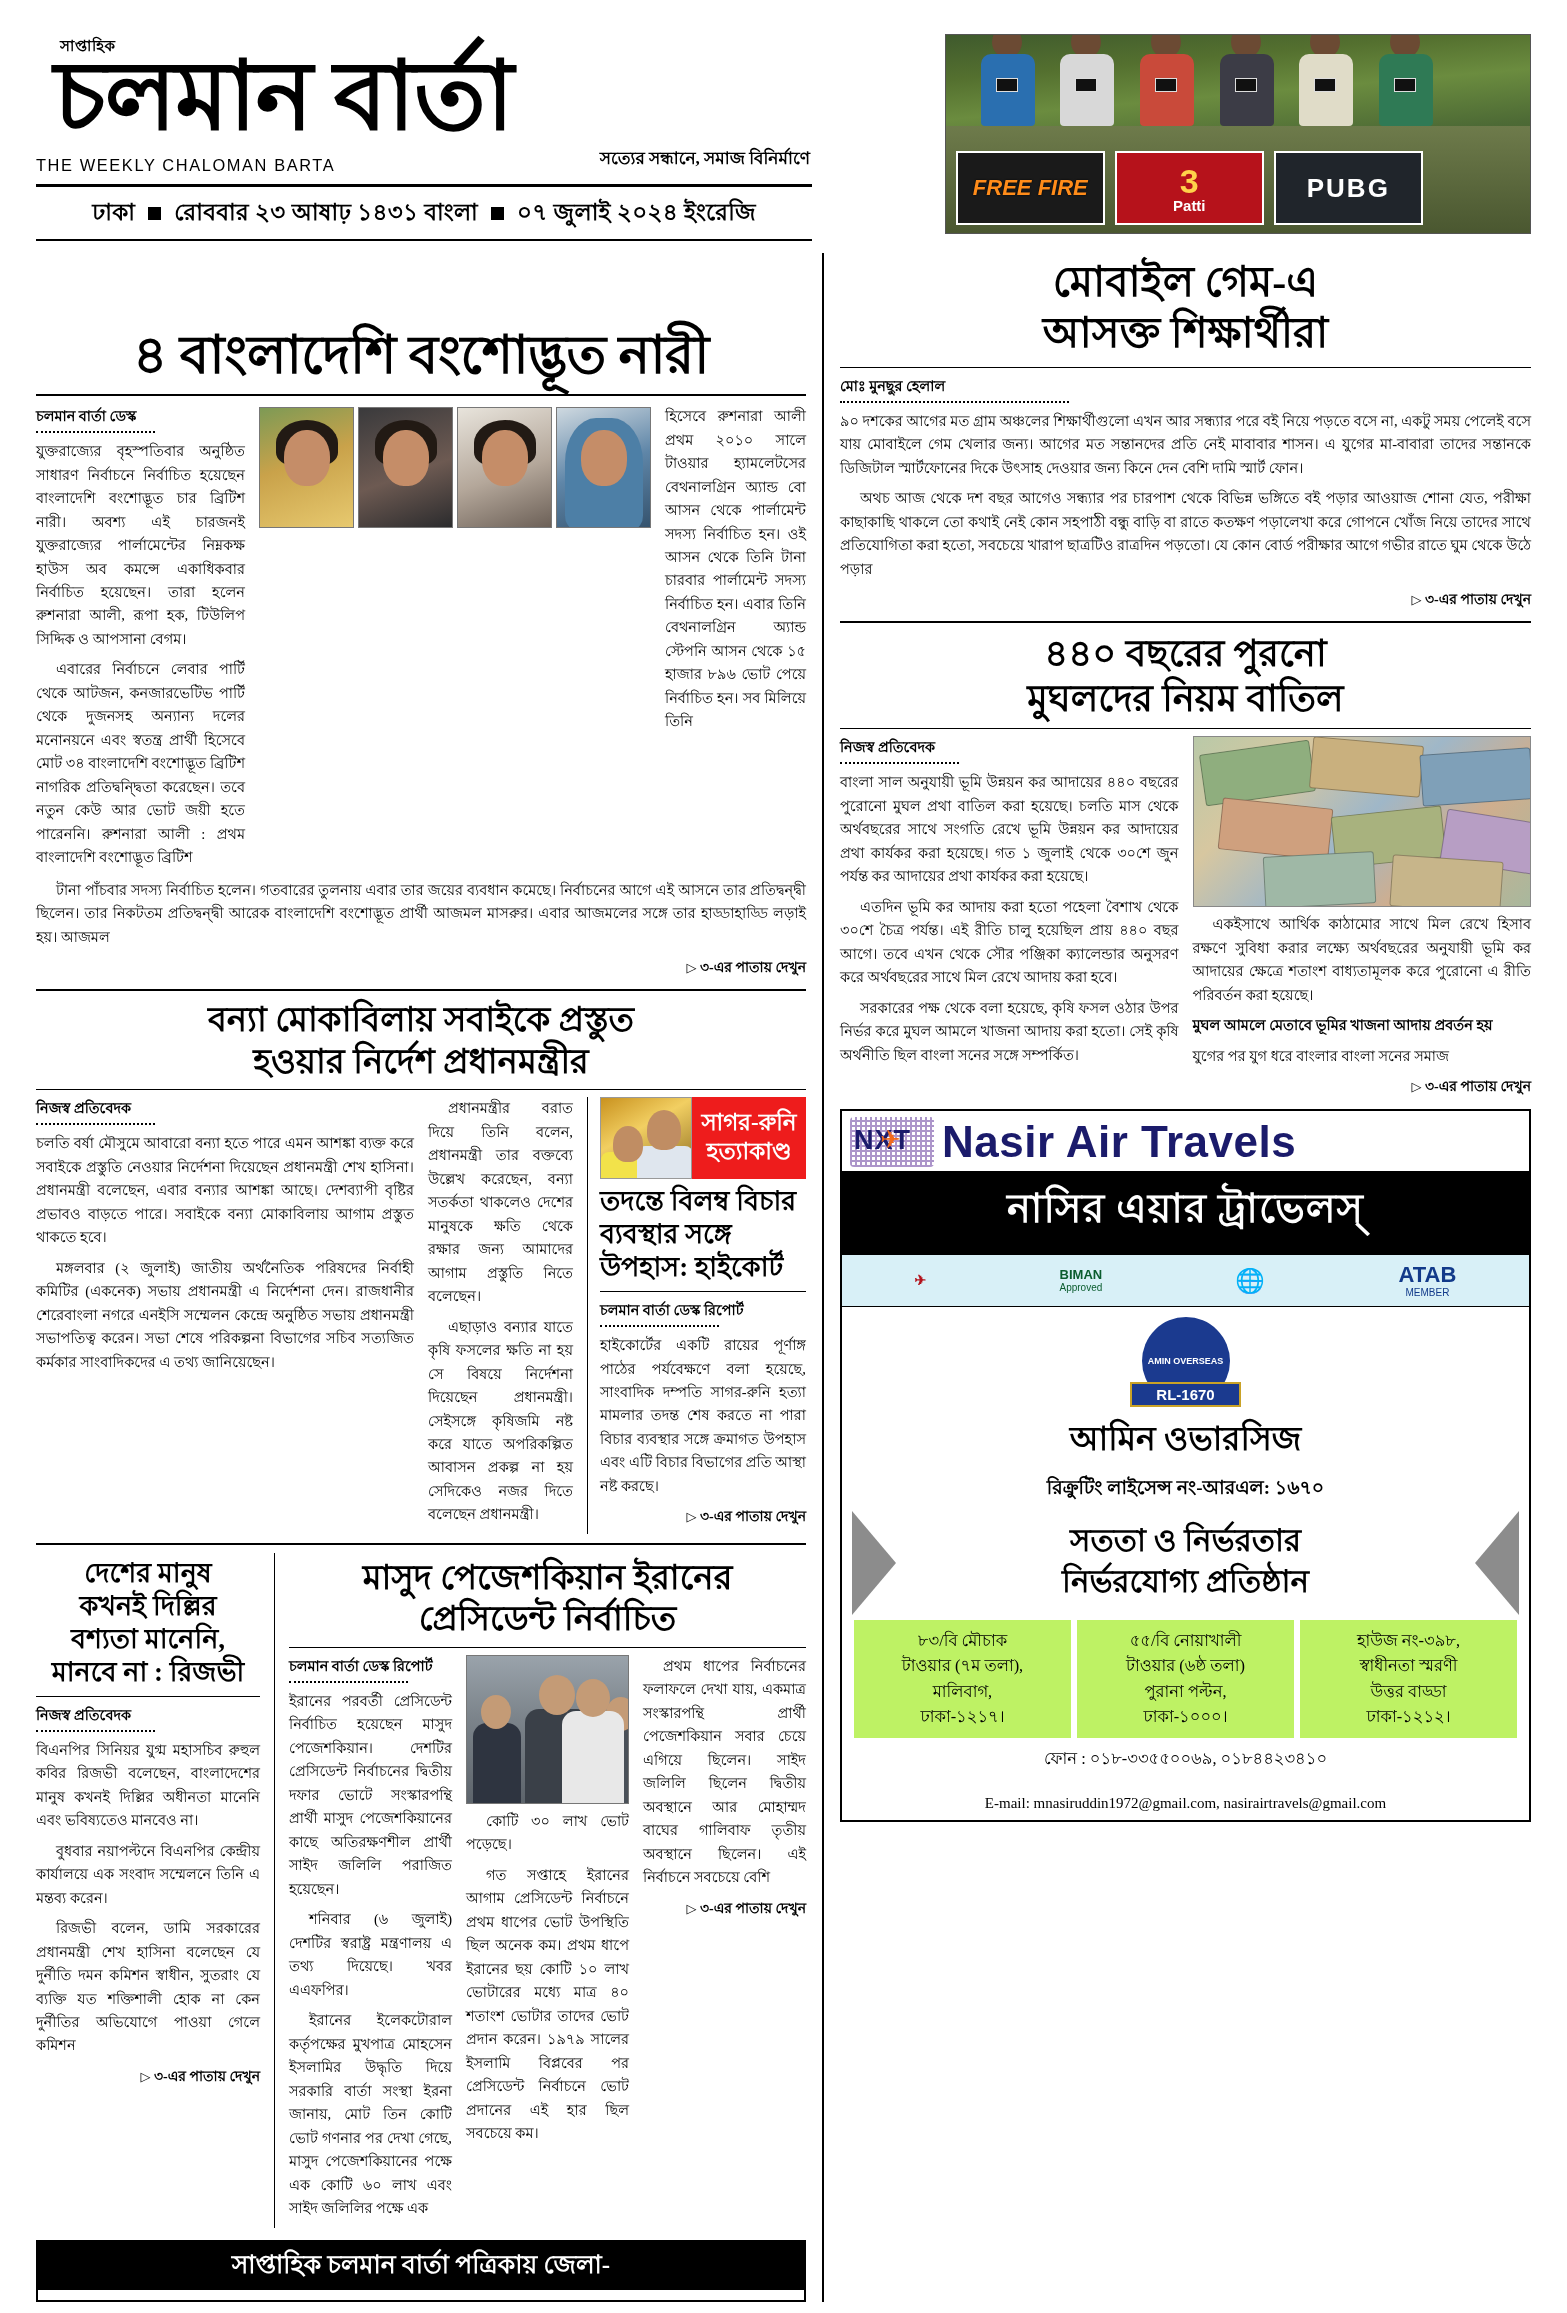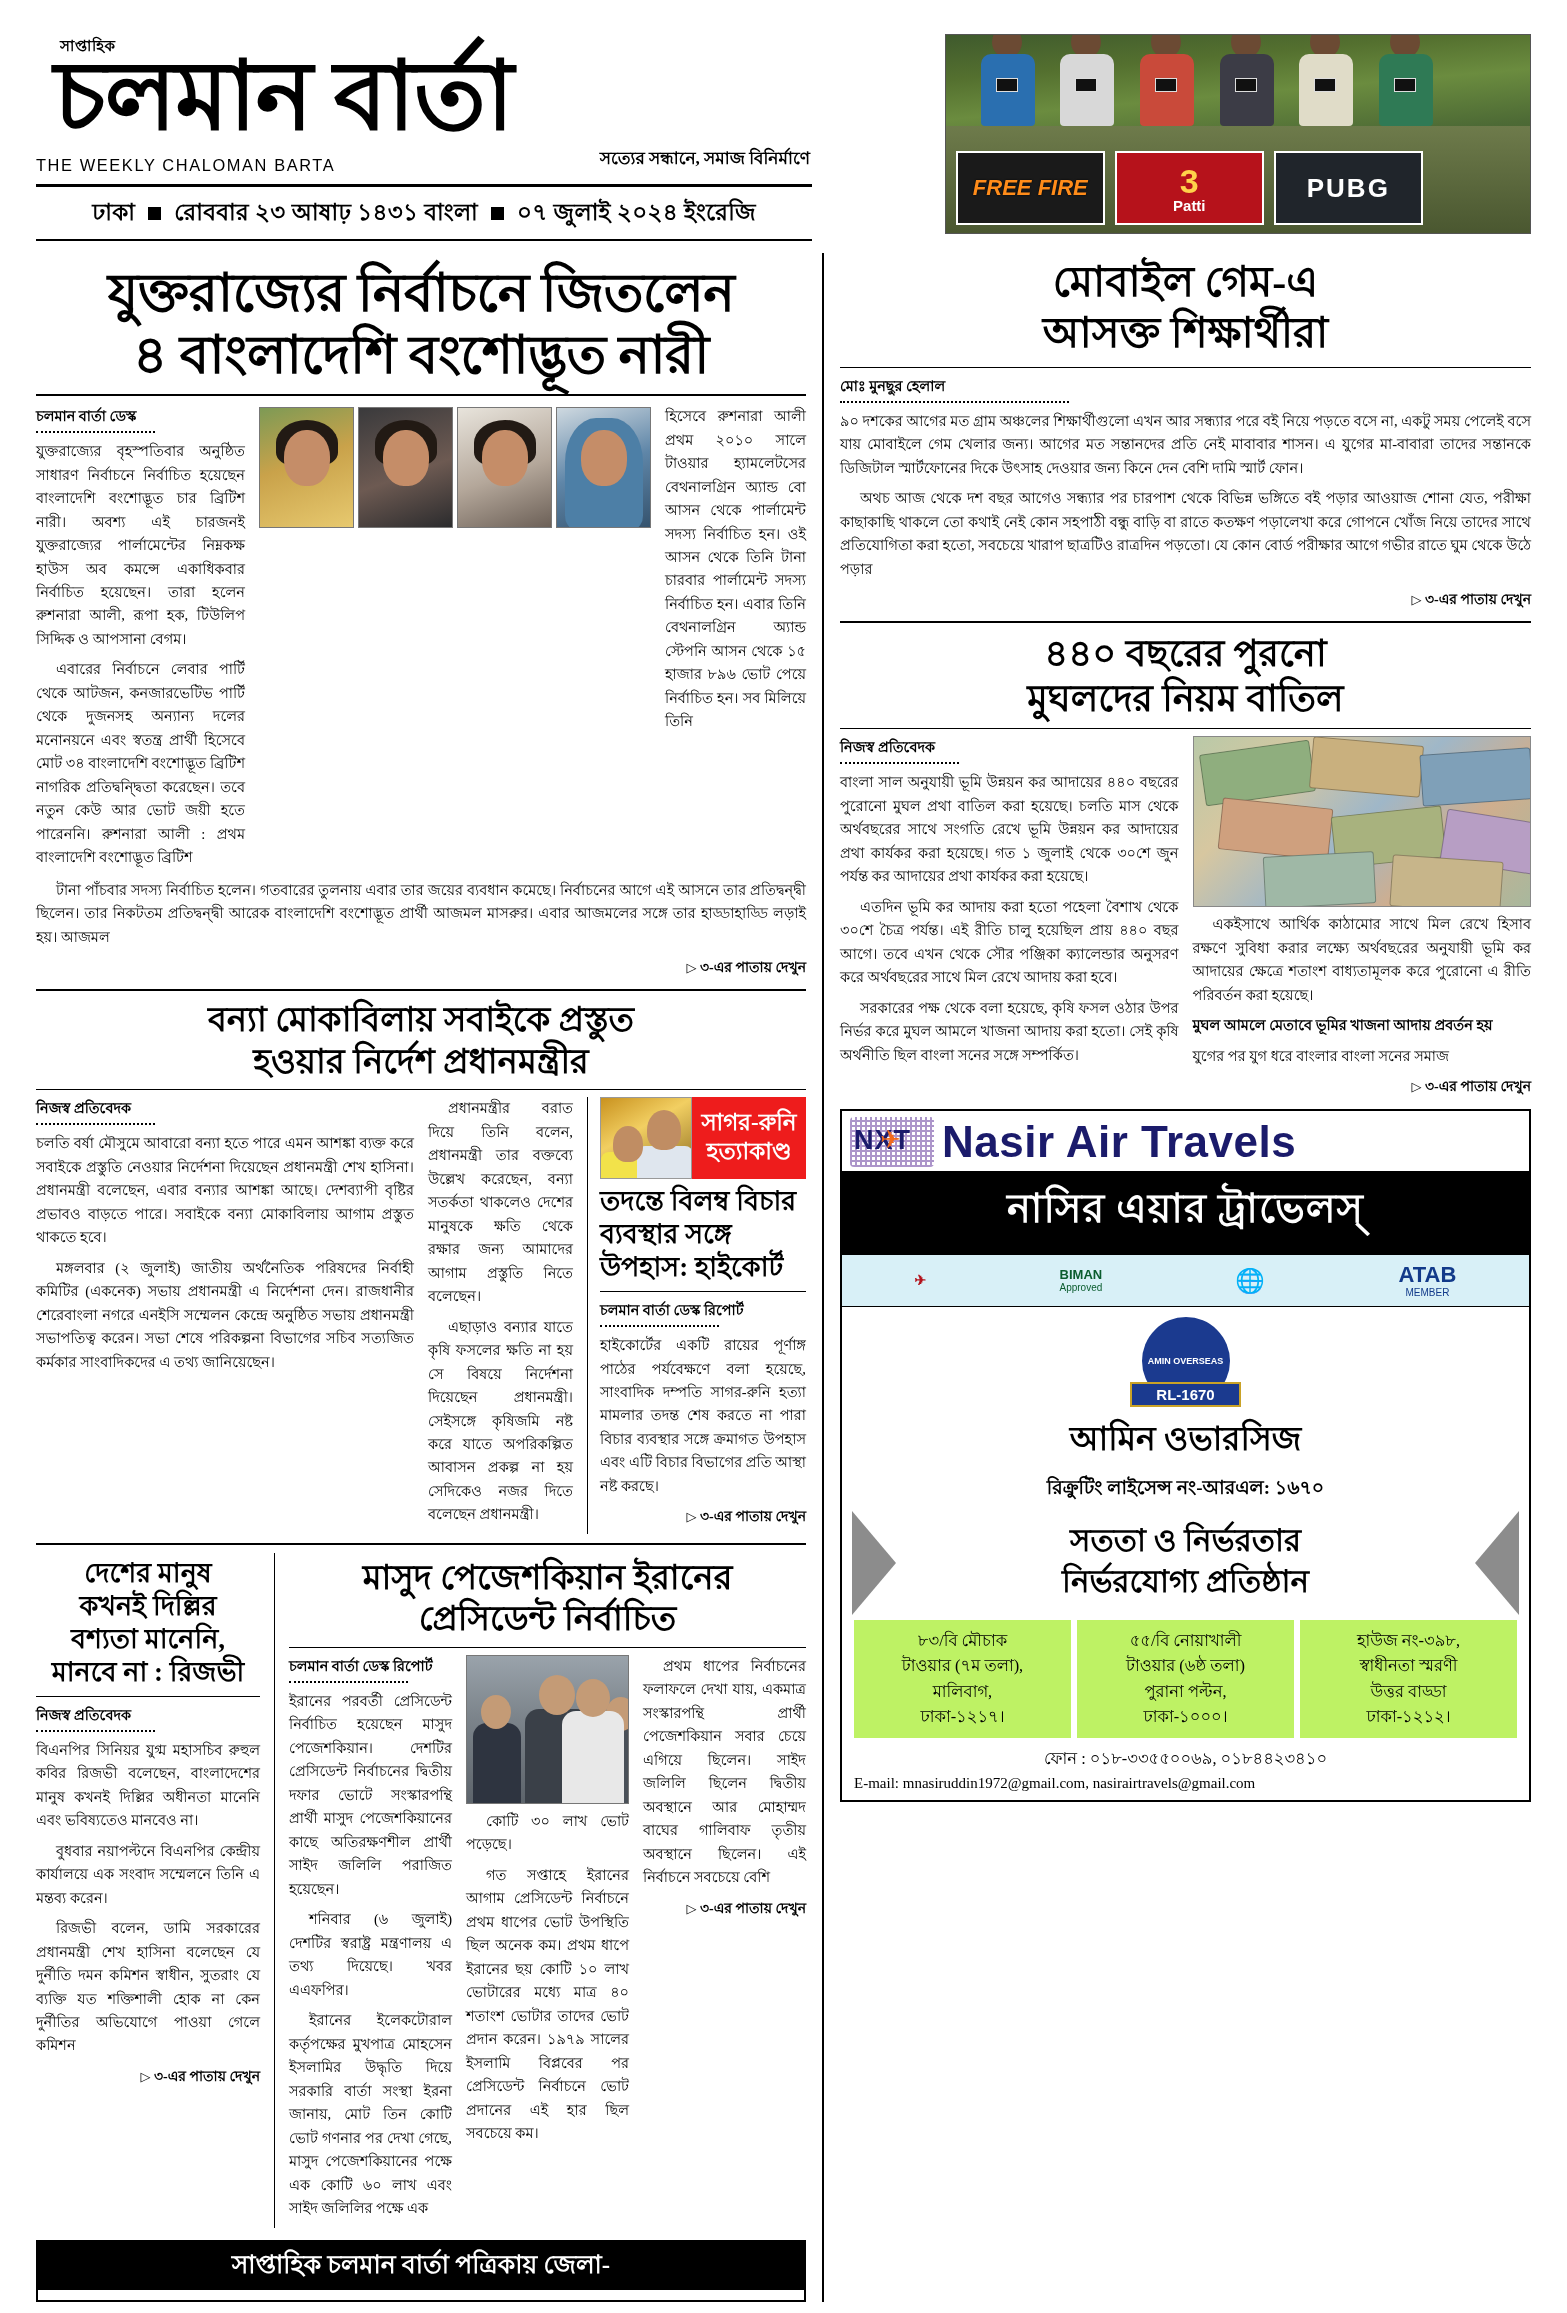--- a/index.html
+++ b/index.html
@@ -193,21 +193,21 @@
   .amin-slogan { font-size:31px; font-weight:700; line-height:1.3; padding:4px 0 6px 0;}
   .arrow-l, .arrow-r { position:absolute; top:50%; transform:translateY(-50%);
       width:0;height:0;border-top:52px solid transparent;border-bottom:52px solid transparent;}
   .arrow-l { left:4px; border-left:44px solid #8c8c8c;}
   .arrow-r { right:4px; border-right:44px solid #8c8c8c;}
   .slogan-box { position:relative; padding: 6px 56px; }
 
   .addr-row { display:flex; gap:6px; padding: 6px 6px 4px 6px; }
   .addr { flex:1; background:#bef264; text-align:center; font-size:16.4px; line-height:1.55; padding:8px 4px;}
   .phone-line { text-align:center; font-size:16.4px; padding:4px 6px 2px 6px;}
-  .email-line { text-align:left; font-size:15px; padding:0 6px 8px 6px;}
+  .email-line { text-align:center; font-size:15px; padding:0 6px 8px 6px;margin-top:20px;}
 
   .center { text-align:center; }
   .bold { font-weight:700; }
   .small { font-size:13.3px; }
 </style>
 </head>
 <body>
 
 <div class="page">
 
@@ -276,21 +276,21 @@
       </div>
     </div>
   </div>
 
   <div class="body-grid">
 
     <div class="col-left">
 
       <div>
         <h1 class="lead">
-          <span>যুক্তরাজ্যের নির্বাচনে জিতলেন</span><br>
+          <br>
           <span>৪ বাংলাদেশি বংশোদ্ভূত নারী</span>
         </h1>
         <div class="lead-rule"></div>
 
         <div class="artcols">
           <div class="artcol" style="flex:0 0 209px;">
             <div class="byline">চলমান বার্তা ডেস্ক</div>
             <div class="byline-dots"></div>
             <p class="bn">যুক্তরাজ্যের বৃহস্পতিবার অনুষ্ঠিত সাধারণ নির্বাচনে নির্বাচিত হয়েছেন বাংলাদেশি বংশোদ্ভূত চার ব্রিটিশ নারী। অবশ্য এই চারজনই যুক্তরাজ্যের পার্লামেন্টের নিম্নকক্ষ হাউস অব কমন্সে একাধিকবার নির্বাচিত হয়েছেন। তারা হলেন রুশনারা আলী, রূপা হক, টিউলিপ সিদ্দিক ও আপসানা বেগম।</p>
             <p class="bn indent">এবারের নির্বাচনে লেবার পার্টি থেকে আটজন, কনজারভেটিভ পার্টি থেকে দুজনসহ অন্যান্য দলের মনোনয়নে এবং স্বতন্ত্র প্রার্থী হিসেবে মোট ৩৪ বাংলাদেশি বংশোদ্ভূত ব্রিটিশ নাগরিক প্রতিদ্বন্দ্বিতা করেছেন। তবে নতুন কেউ আর ভোট জয়ী হতে পারেননি। রুশনারা আলী : প্রথম বাংলাদেশি বংশোদ্ভূত ব্রিটিশ</p>

